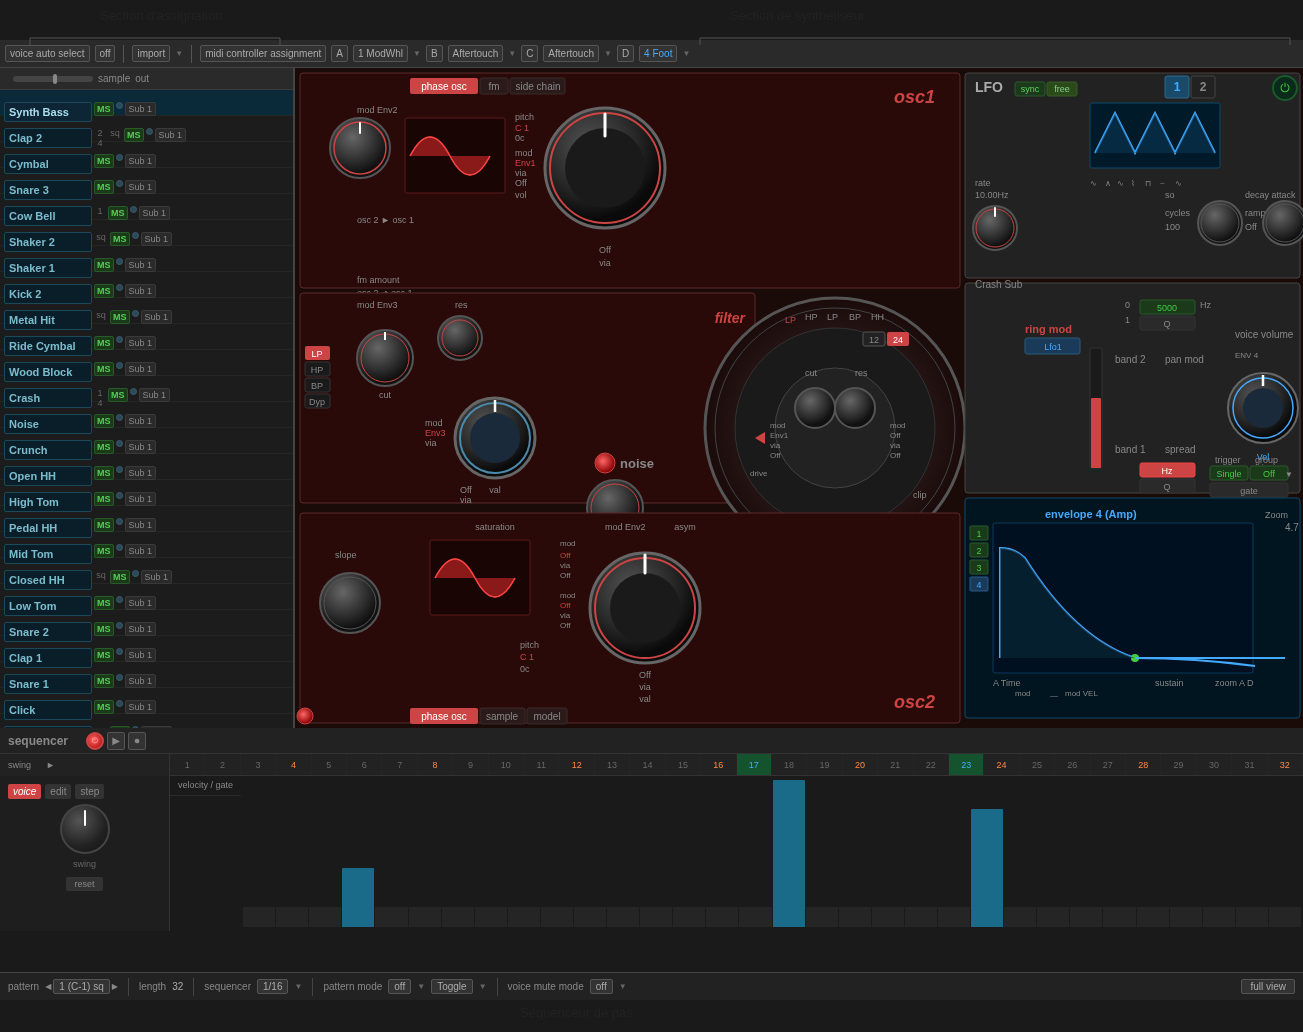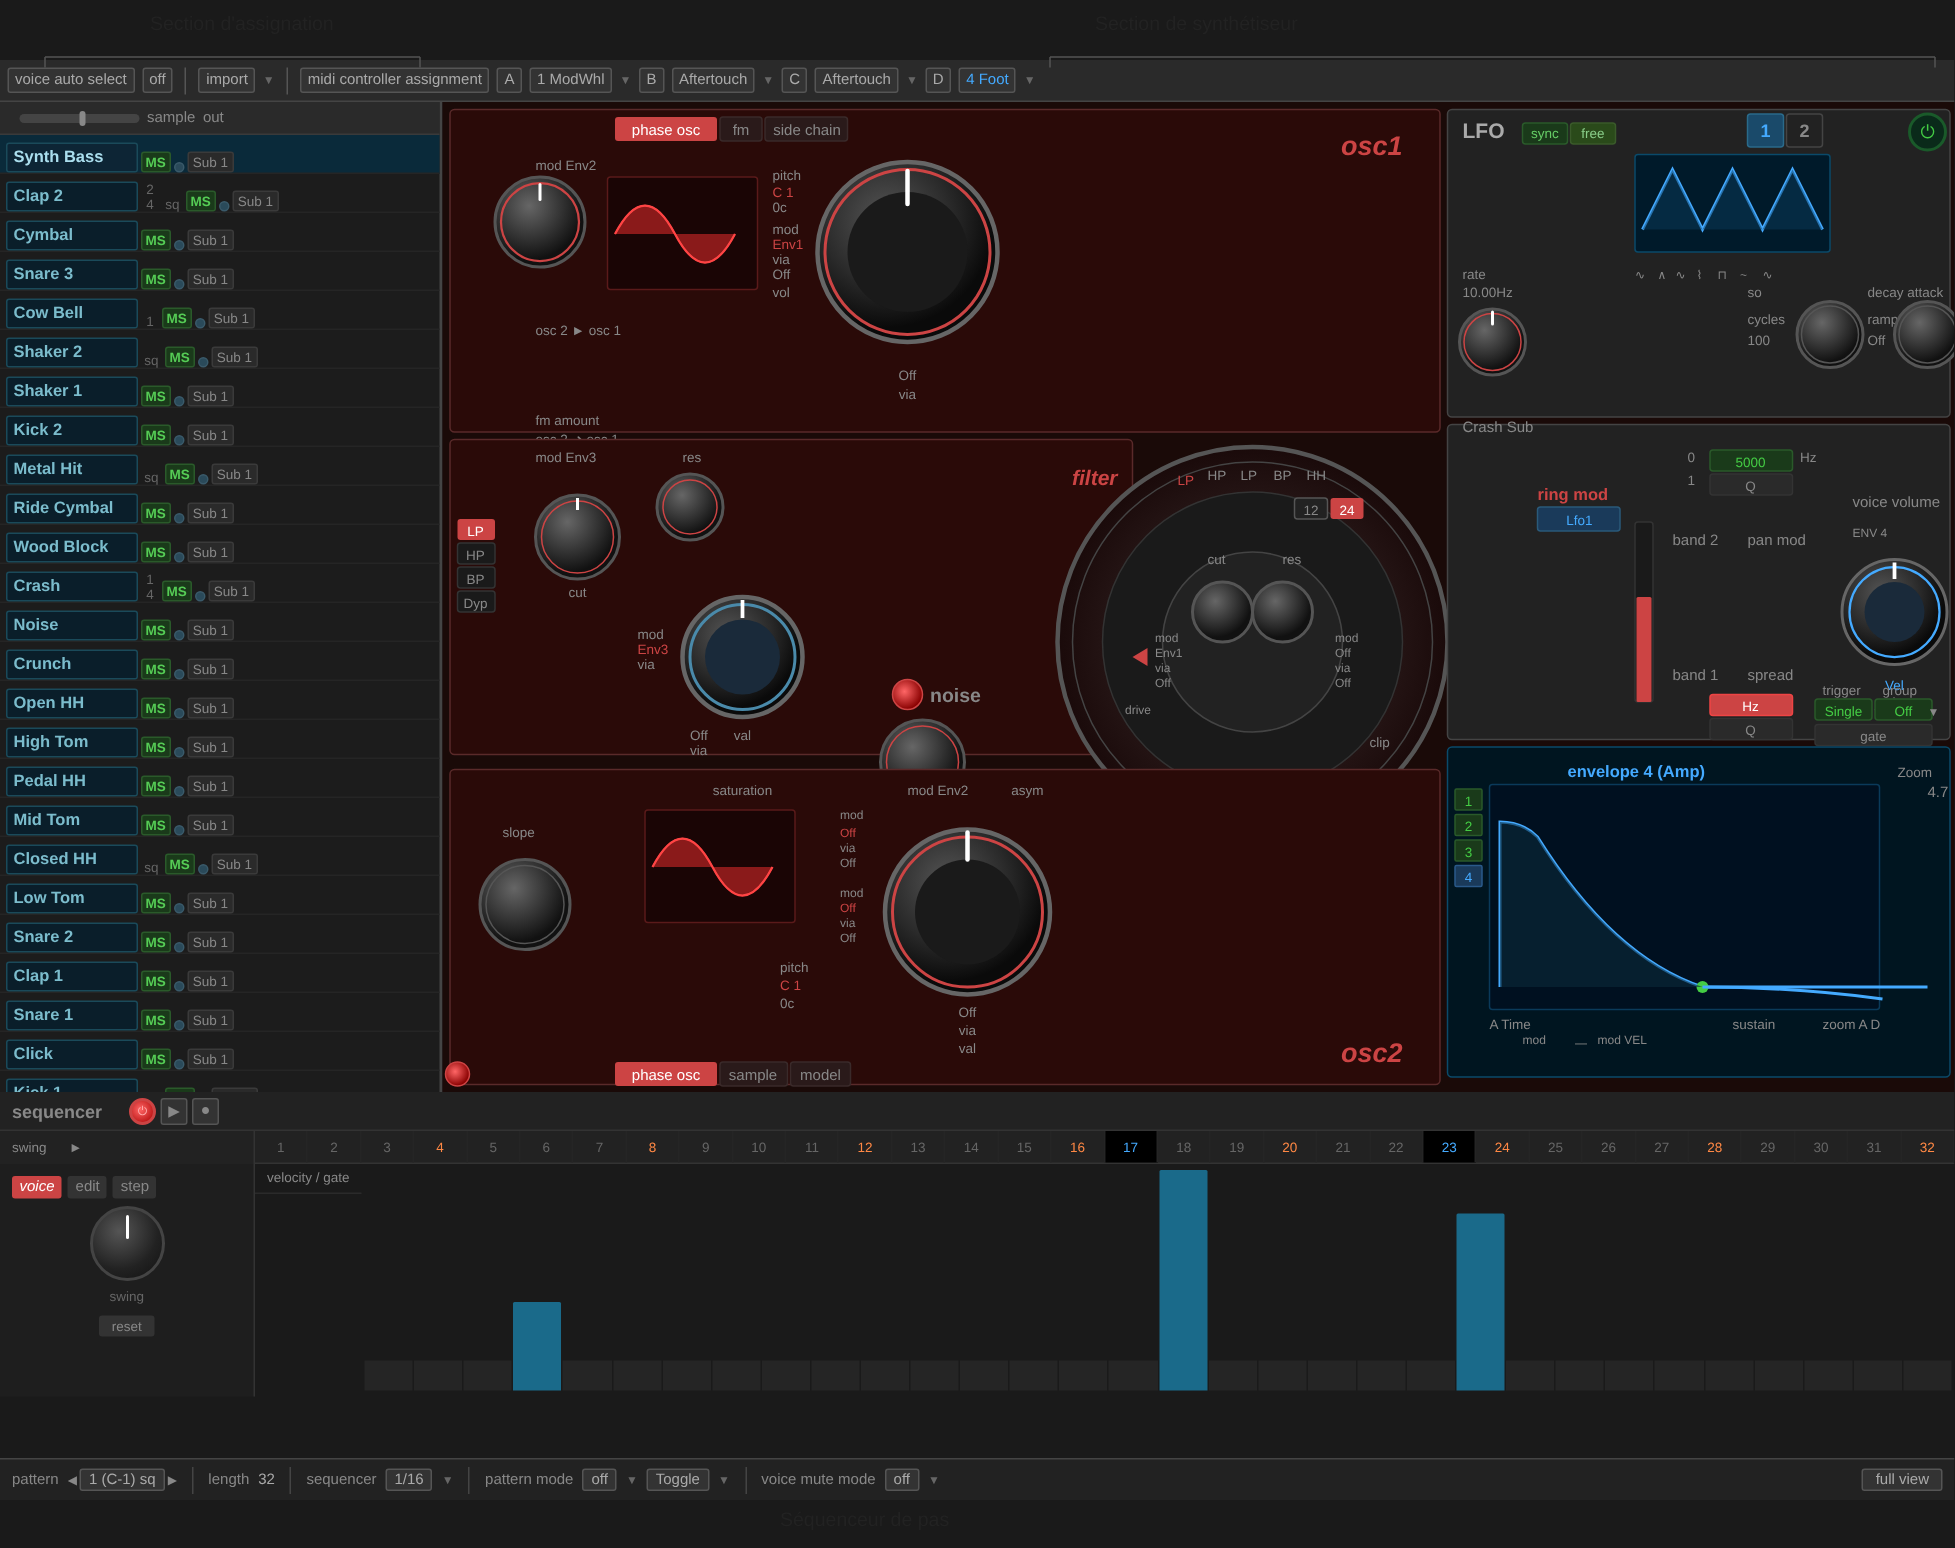--- a/index.html
+++ b/index.html
@@ -123,22 +123,22 @@
       top: -2px;
       width: 4px;
       height: 10px;
       background: #888;
       border-radius: 2px;
     }
 
     .vi {
       height: 26px;
       display: flex;
-      align-items: flex-end;
-      padding: 0 4px;
+      align-items: flex-start;
+      padding: 12px 4px;
       border-bottom: 1px solid #252525;
       gap: 2px;
     }
     .vi.sel { background: #0a2a3a; }
     .vn {
       width: 88px;
       height: 20px;
       font-size: 11px;
       font-weight: bold;
       color: #7bbccc;
@@ -206,21 +206,21 @@
       flex: 1;
       text-align: center;
       font-size: 9px;
       color: #666;
       border-right: 1px solid #252525;
       display: flex;
       align-items: center;
       justify-content: center;
       cursor: pointer;
     }
-    .seq-num.hi { color: #4af; background: #000000; }
+    .seq-num.hi { color: #4af; background: #14532d; }
     .seq-num.accent { color: #f84; }
 
     .bottom-seq-bar {
       position: absolute;
       bottom: 0;
       left: 0;
       width: 100%;
       height: 28px;
       background: #222;
       display: flex;

